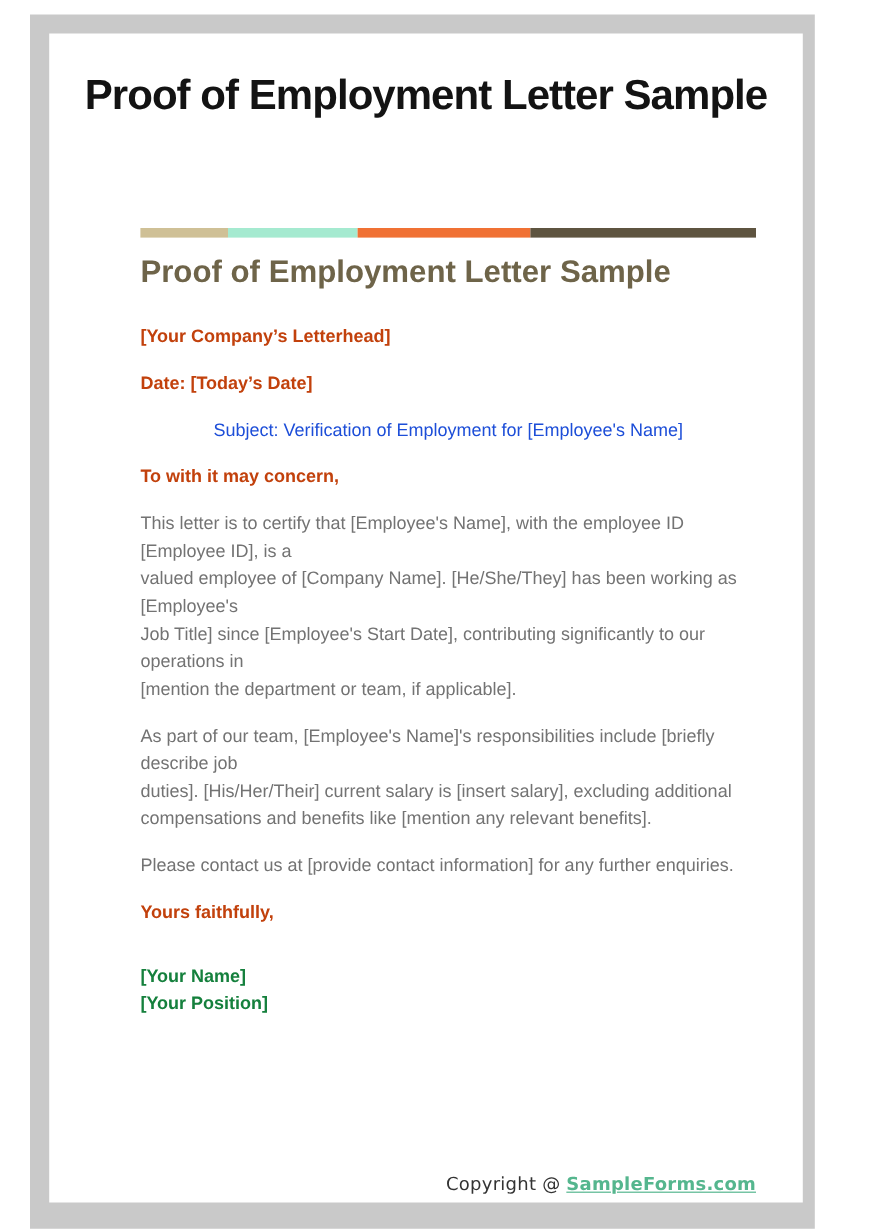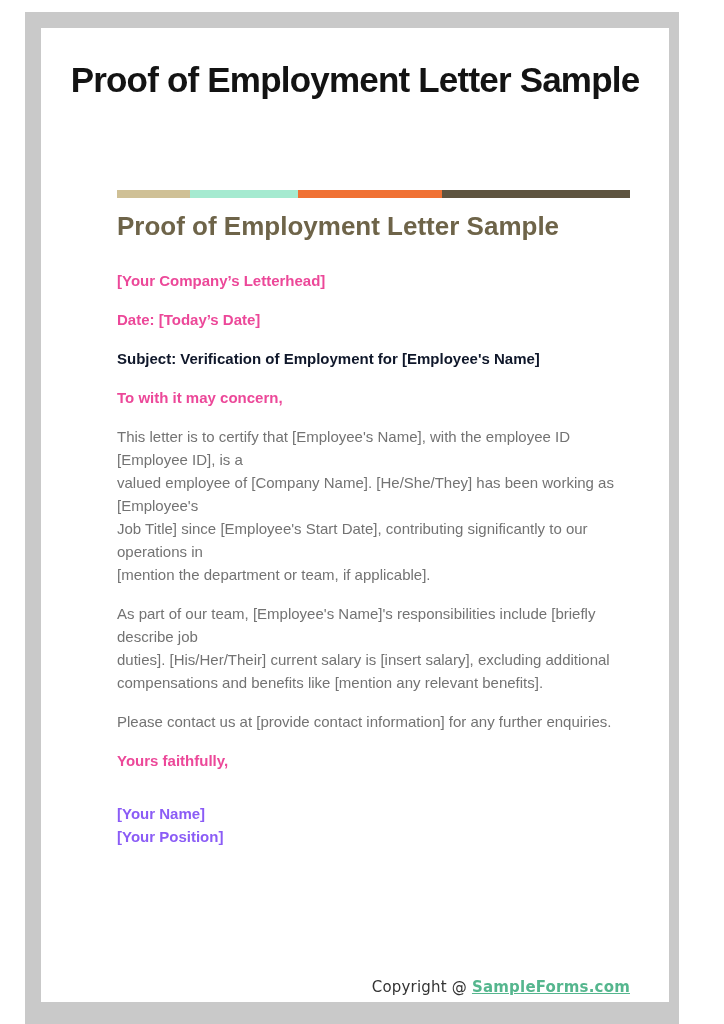--- a/index.html
+++ b/index.html
@@ -56,37 +56,38 @@
     color: #6e6449;
   }
   .line, .para {
     margin: 0 0 16px 0;
     font-size: 15px;
     line-height: 23px;
     white-space: pre-line;
   }
   .bold-line {
     font-weight: 700;
-    color: #ec4899;
+    color: #c2410c;
   }
   .subject-line {
-    font-weight: 700;
-    color: #0f172a;
+    font-weight: 400;
+    color: #1d4ed8;
+    text-align: center;
   }
   .para {
     color: #737373;
   }
   .closing {
     margin-bottom: 30px;
   }
   .signature div {
     font-size: 15px;
     line-height: 23px;
     font-weight: 700;
-    color: #8b5cf6;
+    color: #15803d;
   }
   .footer {
     margin-top: 130px;
     width: 513px;
     text-align: right;
     font-family: "DejaVu Sans", sans-serif;
     font-size: 15px;
     letter-spacing: 0.2px;
     color: #333333;
   }

